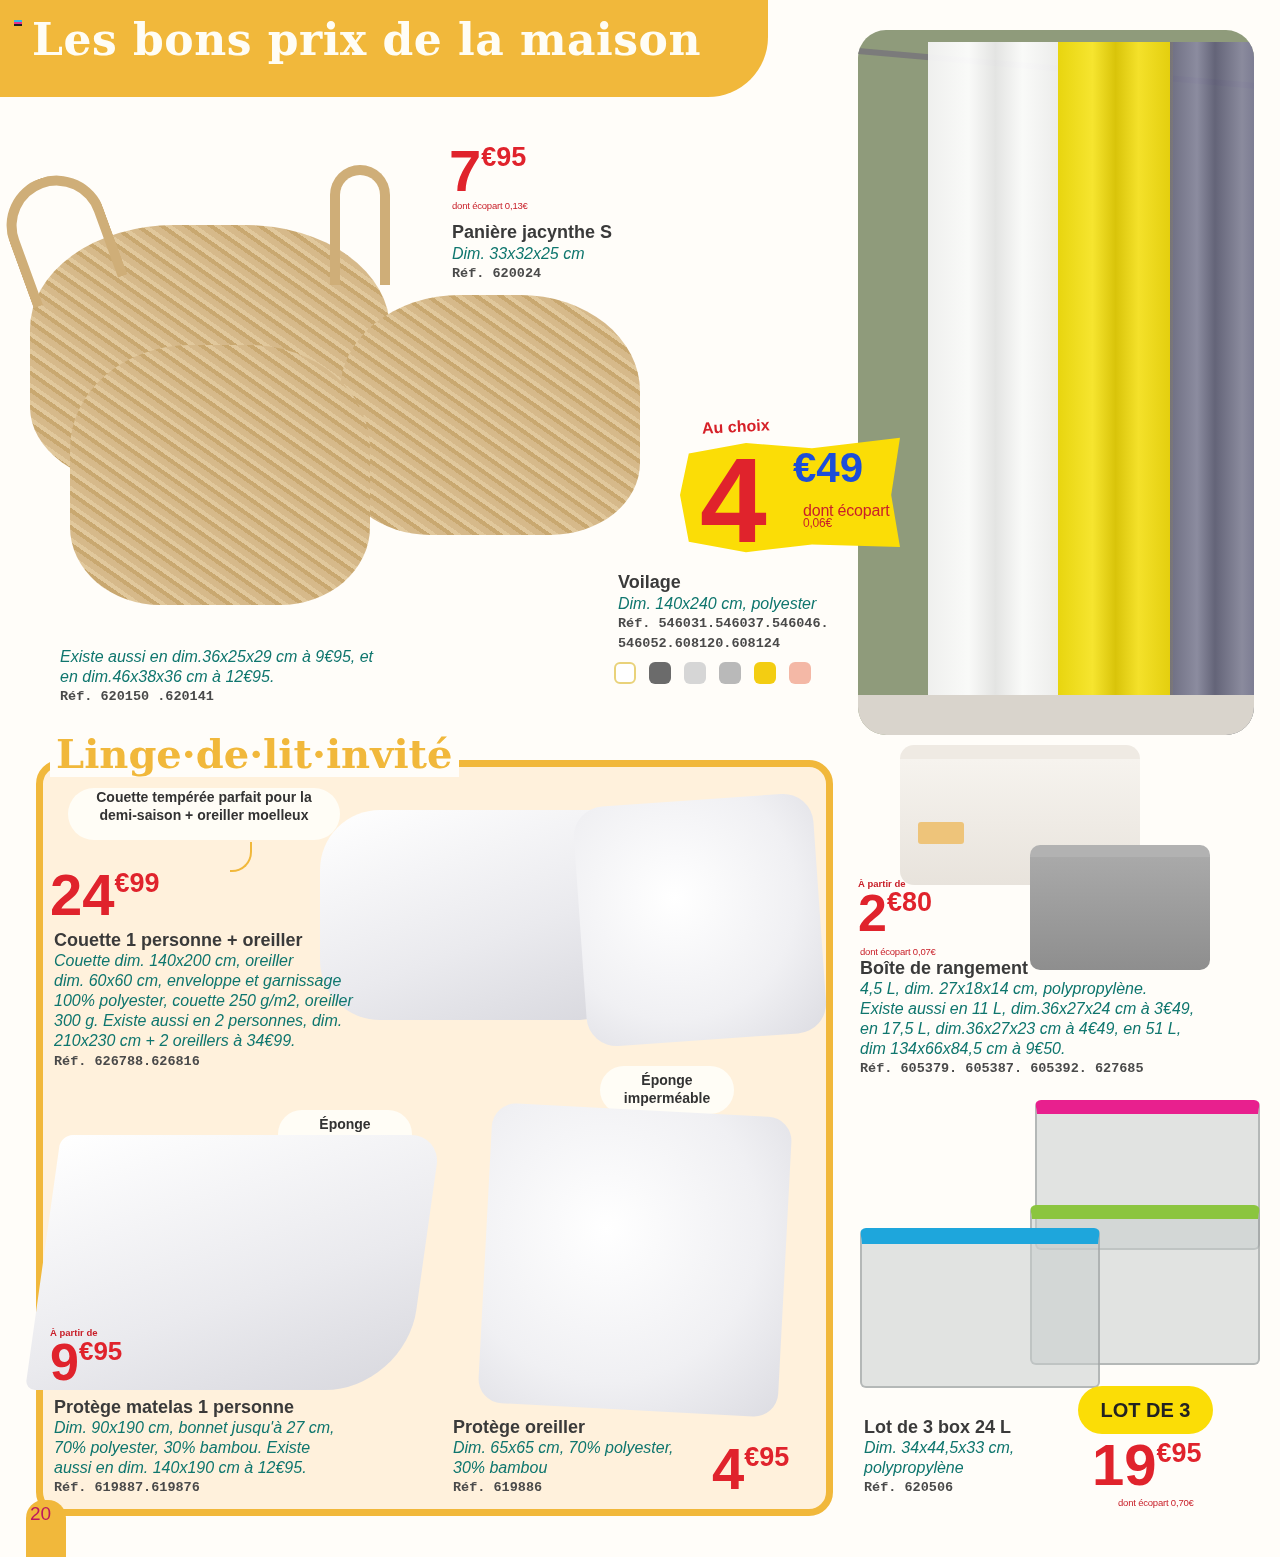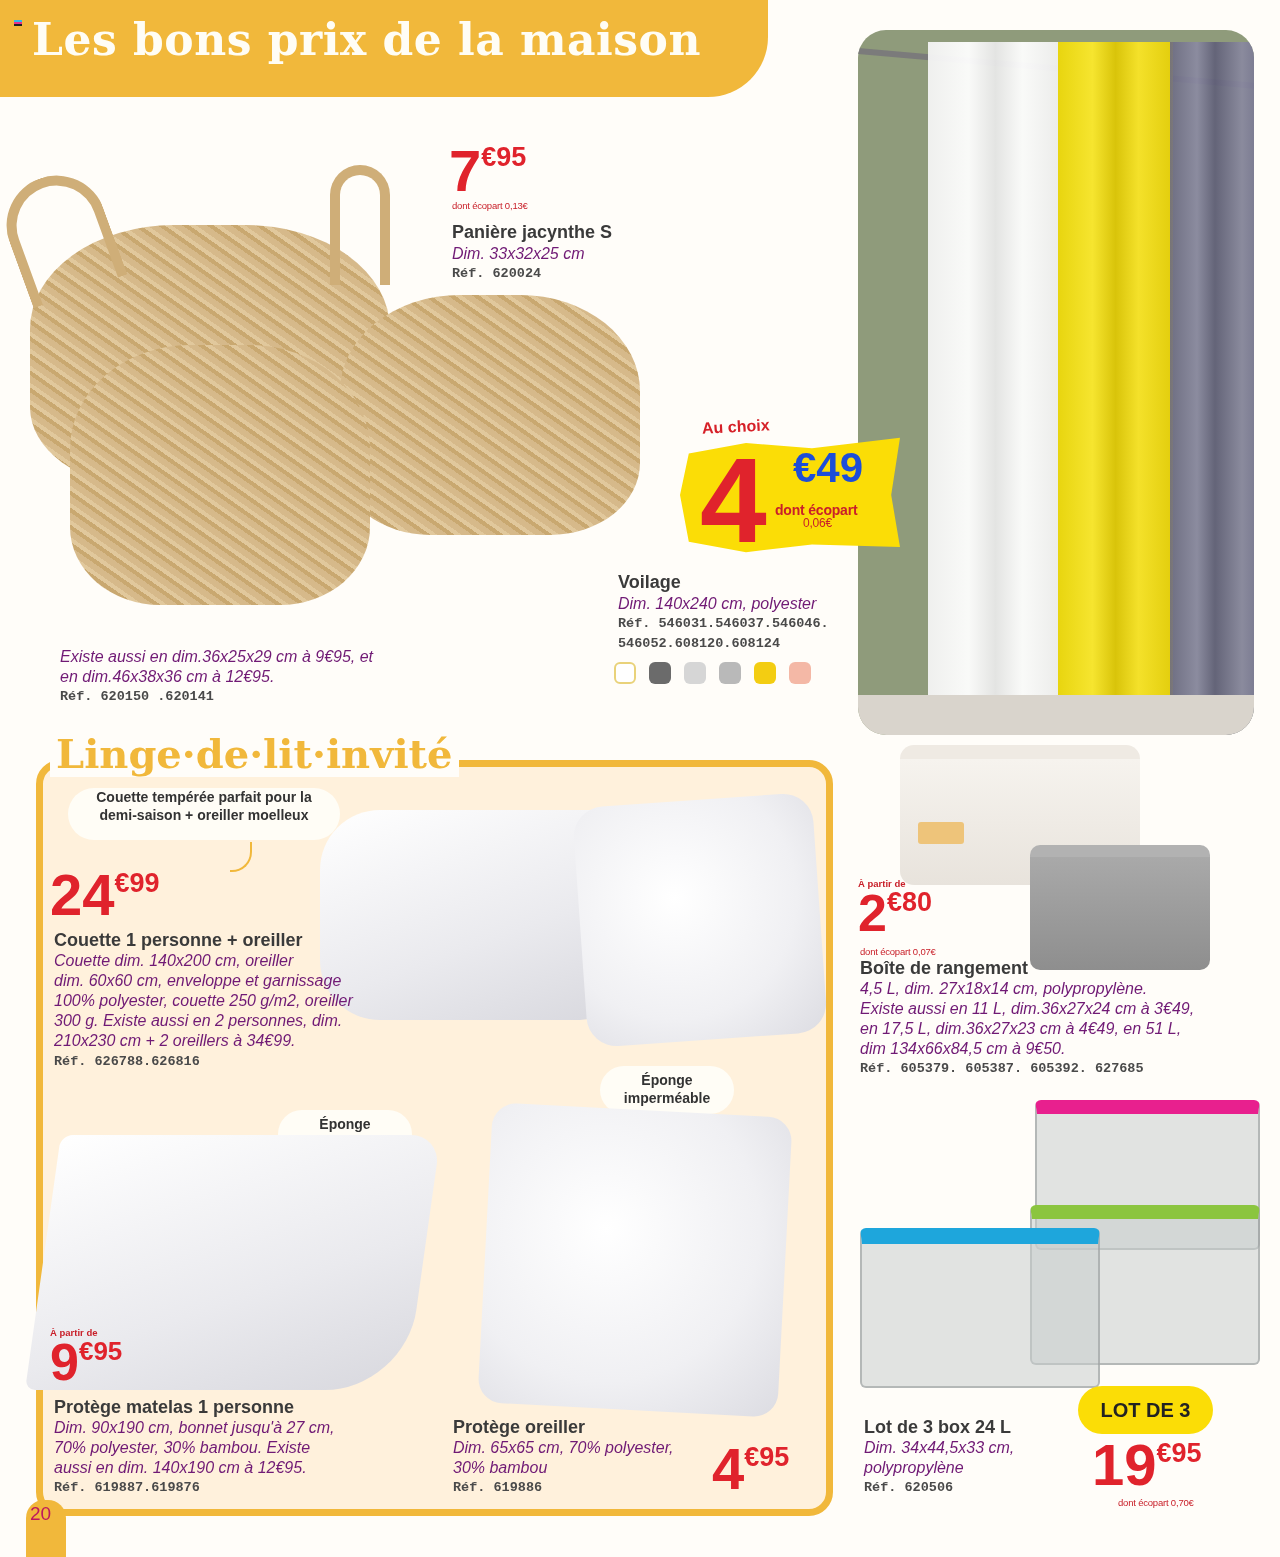--- a/index.html
+++ b/index.html
@@ -9,21 +9,21 @@
   .header-band { left: 0; top: 0; width: 768px; height: 97px; background: #f1b83b; border-bottom-right-radius: 60px; }
   .header-title { left: 32px; top: 14px; font-family: "DejaVu Serif", serif; font-weight: bold; font-size: 44px; color: #fffdf5; letter-spacing: 0.5px; }
   .cmyk-mark { left: 14px; top: 20px; width: 8px; height: 8px; }
   .cmyk-mark span { display: block; height: 2px; }
 
   .price { color: #e0232c; font-family: "Liberation Sans", sans-serif; font-weight: bold; line-height: 1; }
   .price .int { display: inline-block; vertical-align: top; }
   .price .dec { display: inline-block; vertical-align: top; }
   .ecopart { font-family: "Liberation Sans", sans-serif; font-size: 9.5px; color: #c9202a; letter-spacing: -0.2px; }
   .pname { font-family: "Liberation Sans", sans-serif; font-weight: bold; font-size: 18px; color: #3a3a3a; white-space: nowrap; }
-  .pdesc { font-family: "Liberation Sans", sans-serif; font-style: italic; font-size: 16px; color: #701a75; line-height: 20px; }
+  .pdesc { font-family: "Liberation Sans", sans-serif; font-style: italic; font-size: 16px; color: #0f766e; line-height: 20px; }
   .pref { font-family: Liberation Mono, monospace; font-weight: bold; font-size: 13.5px; color: #4a4a4a; }
   .bubble { background: #fffdf6; border-radius: 40px; text-align: center; font-family: "Liberation Sans", sans-serif; font-weight: bold; font-size: 14px; color: #333; line-height: 18px; }
   .partir { font-family: "Liberation Sans", sans-serif; font-size: 9.5px; color: #c9202a; font-weight: bold; }
 
   
   .basket { border-radius: 40% 40% 30% 30%; background: repeating-linear-gradient(35deg, #d6b98a 0 6px, #c9a870 6px 10px, #e1c89c 10px 14px); }
   
   .curtain-photo { left: 858px; top: 30px; width: 396px; height: 705px; border-radius: 28px; background: #8f9b7b; overflow: hidden; }
   .c-panel { position: absolute; top: 12px; bottom: 0; }
   .rod { position: absolute; left: 0; top: 18px; width: 420px; height: 6px; background: #7b7b7b; transform: rotate(5deg); transform-origin: left; }
@@ -80,21 +80,21 @@
   <div class="c-panel" style="left:70px;width:135px;background:linear-gradient(90deg,#f4f4f4,#ffffff 30%,#e8e8e8 50%,#ffffff 70%,#efefef);opacity:0.95;"></div>
   <div class="c-panel" style="left:200px;width:115px;background:linear-gradient(90deg,#e8d50f,#f6e52f 30%,#d9c40a 50%,#f4e12a 70%,#e2cd0c);"></div>
   <div class="c-panel" style="left:312px;width:90px;background:linear-gradient(90deg,#6b6a83,#8b8aa3 30%,#5f5e78 50%,#8a89a1 80%,#737290);opacity:0.9;"></div>
   <div class="floor"></div>
 </div>
 
 <div class="abs" style="left:702px;top:418px;font-family:'Liberation Sans',sans-serif;font-weight:bold;font-size:16px;color:#d62028;transform:rotate(-3deg);">Au choix</div>
 <div class="abs price-burst"></div>
 <div class="abs price" style="left:700px;top:440px;font-size:120px;color:#e0232c;">4</div>
 <div class="abs price" style="left:793px;top:447px;font-size:42px;color:#1d4ed8;">€49</div>
-<div class="abs ecopart" style="left:775px;top:502px;font-size:14px;font-weight:bold;">dont écopart</div>
+<div class="abs ecopart" style="left:803px;top:502px;font-size:16px;">dont écopart</div>
 <div class="abs ecopart" style="left:803px;top:516px;font-size:12px;">0,06€</div>
 
 <div class="abs pname" style="left:618px;top:572px;">Voilage</div>
 <div class="abs pdesc" style="left:618px;top:594px;">Dim. 140x240 cm, polyester</div>
 <div class="abs pref" style="left:618px;top:616px;">Réf. 546031.546037.546046.</div>
 <div class="abs pref" style="left:618px;top:636px;">546052.608120.608124</div>
 <div class="abs" style="left:614px;top:662px;">
   <span class="swatch" style="background:#ffffff;border:2px solid #e9d27a;"></span><span class="swatch" style="background:#6b6b6b;"></span><span class="swatch" style="background:#d6d6d6;"></span><span class="swatch" style="background:#b9b9b9;"></span><span class="swatch" style="background:#f3cd12;"></span><span class="swatch" style="background:#f4b8a6;"></span>
 </div>
 

